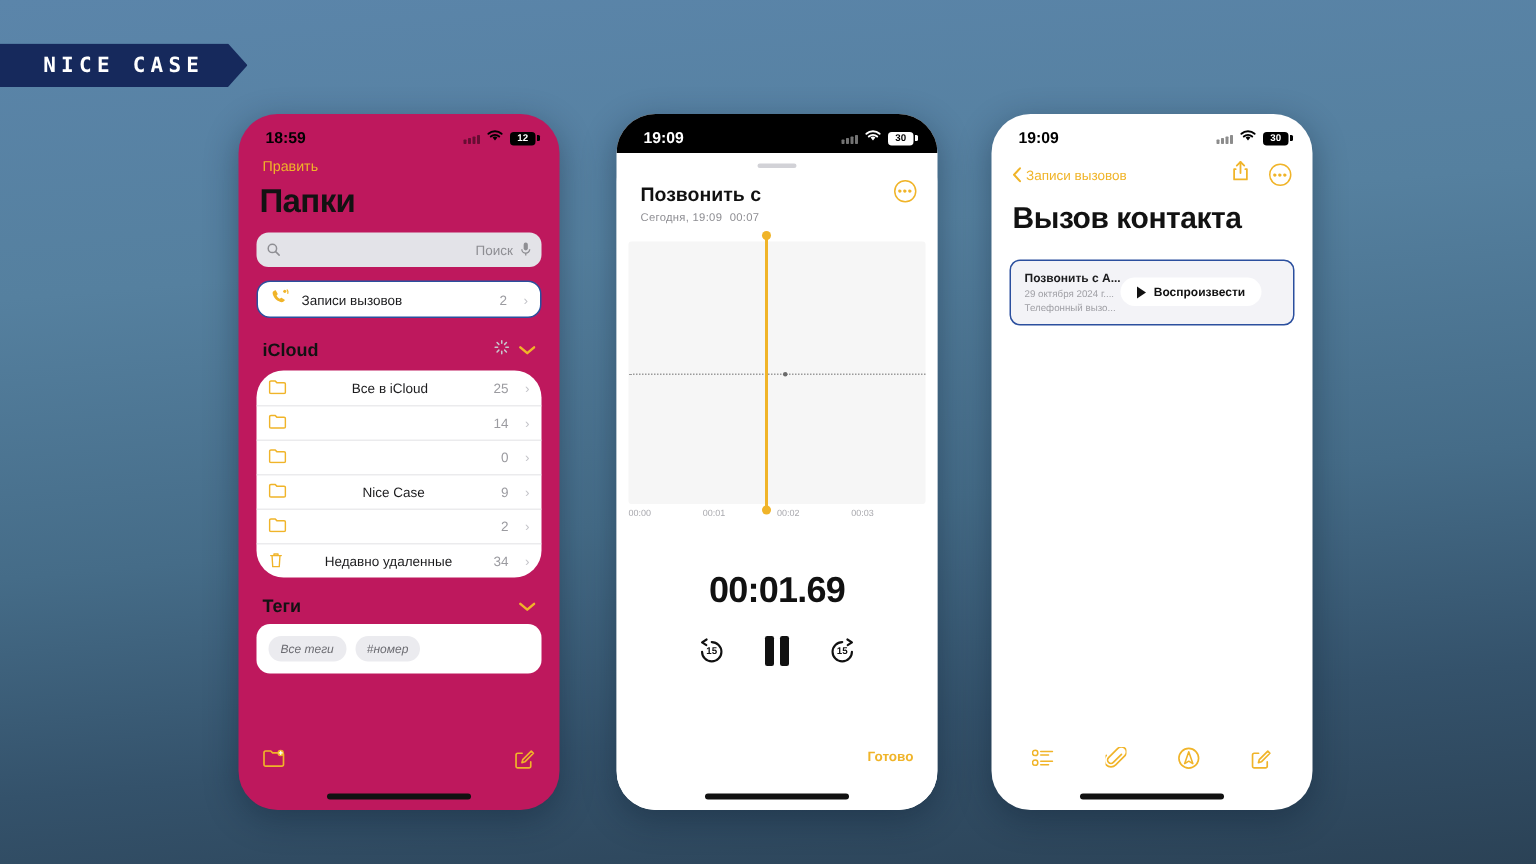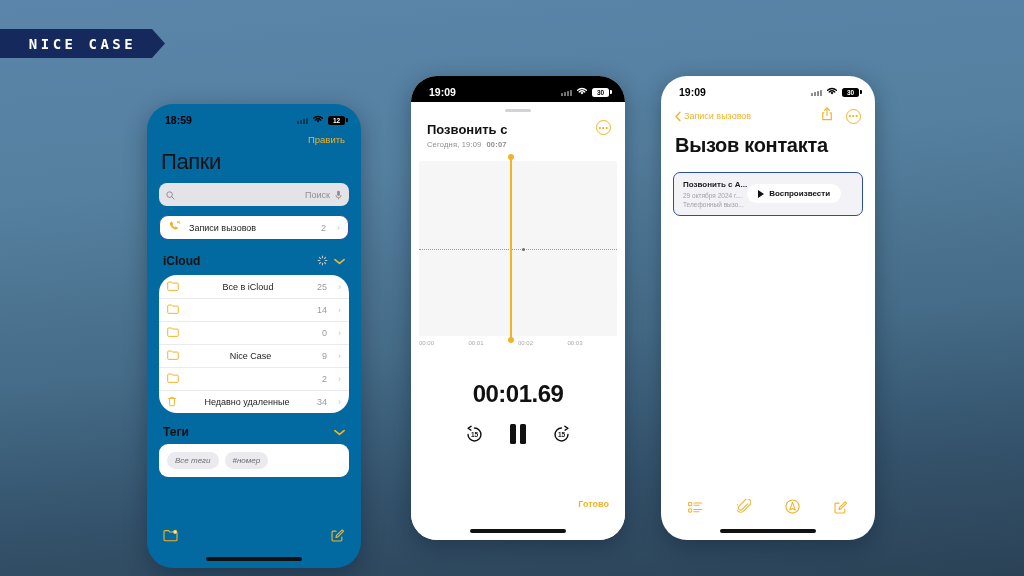--- a/index.html
+++ b/index.html
@@ -25,21 +25,21 @@
   }
 
   
   .phone {
     position: absolute; top: 76px;
     width: 214px; height: 464px;
     border-radius: 26px;
     overflow: hidden;
     box-shadow: 0 6px 22px rgba(10,25,45,.38);
   }
-  #phone1 { left: 147px; background: #0369a1; margin-top: 28px; }
+  #phone1 { left: 159px; background: #be185d; }
   #phone2 { left: 411px; background: #ffffff; }
   #phone3 { left: 661px; background: #ffffff; }
 
   
   .statusbar {
     height: 26px; display: flex; align-items: center;
     justify-content: space-between;
     padding: 6px 16px 0 18px;
     font-size: 10.5px; font-weight: 700;
   }
@@ -59,23 +59,23 @@
   .batt::after {
     content: ''; position: absolute; right: -2.5px; top: 2.5px;
     width: 1.5px; height: 4px; background: currentColor; border-radius: 0 1px 1px 0;
   }
   .batt span { font-size: 6.5px; font-weight: 700; }
   .statusbar:not(.dark) .batt span { color: #fff; }
   .statusbar.dark .batt span { color: #000; }
 
   
   .s1-body { padding: 0 12px; }
-  .s1-topbar { display: flex; justify-content: flex-end; padding: 4px 4px 2px; }
+  .s1-topbar { display: flex; justify-content: flex-start; padding: 4px 4px 2px; }
   .link-yellow { color: #f0b429; font-size: 9.5px; }
-  .s1-title { font-size: 22px; font-weight: 400; color: #121212; padding: 2px 2px 8px; letter-spacing: -.4px; }
+  .s1-title { font-size: 22px; font-weight: 700; color: #121212; padding: 2px 2px 8px; letter-spacing: -.4px; }
 
   .searchbar {
     height: 23px; background: #e3e3e8; border-radius: 8px;
     display: flex; align-items: center; gap: 5px; padding: 0 7px;
     margin-bottom: 9px;
   }
   .searchbar .ph { color: #8e8e93; font-size: 9px; flex: 1; text-align: right; }
 
   .card { background: #fff; border-radius: 18px; overflow: hidden; text-align: center; }
   .row {
@@ -112,21 +112,21 @@
 
   
   .sheet {
     background: #fff; border-radius: 12px 12px 0 0; height: 438px;
     position: relative;
   }
   .grabber { width: 26px; height: 3px; background: #d2d2d7; border-radius: 2px; margin: 7px auto 0; }
   .s2-head { padding: 10px 16px 0; position: relative; }
   .s2-title { font-size: 13px; font-weight: 800; color: #111; }
   .s2-sub { font-size: 7.5px; color: #8e8e93; margin-top: 3px; letter-spacing: .2px; }
-  .s2-sub b { font-weight: 700; margin-left: 5px; }
+  .s2-sub b { font-weight: 400; margin-left: 5px; }
   .circ-btn {
     position: absolute; right: 14px; top: 8px;
     width: 15px; height: 15px; border-radius: 50%;
     border: 1.2px solid #f0b429; color: #f0b429;
     display: flex; align-items: center; justify-content: center;
     font-size: 8px; letter-spacing: .5px; line-height: 1;
   }
 
   .wave {
     margin: 12px 8px 0; height: 175px; background: #f6f6f6;

